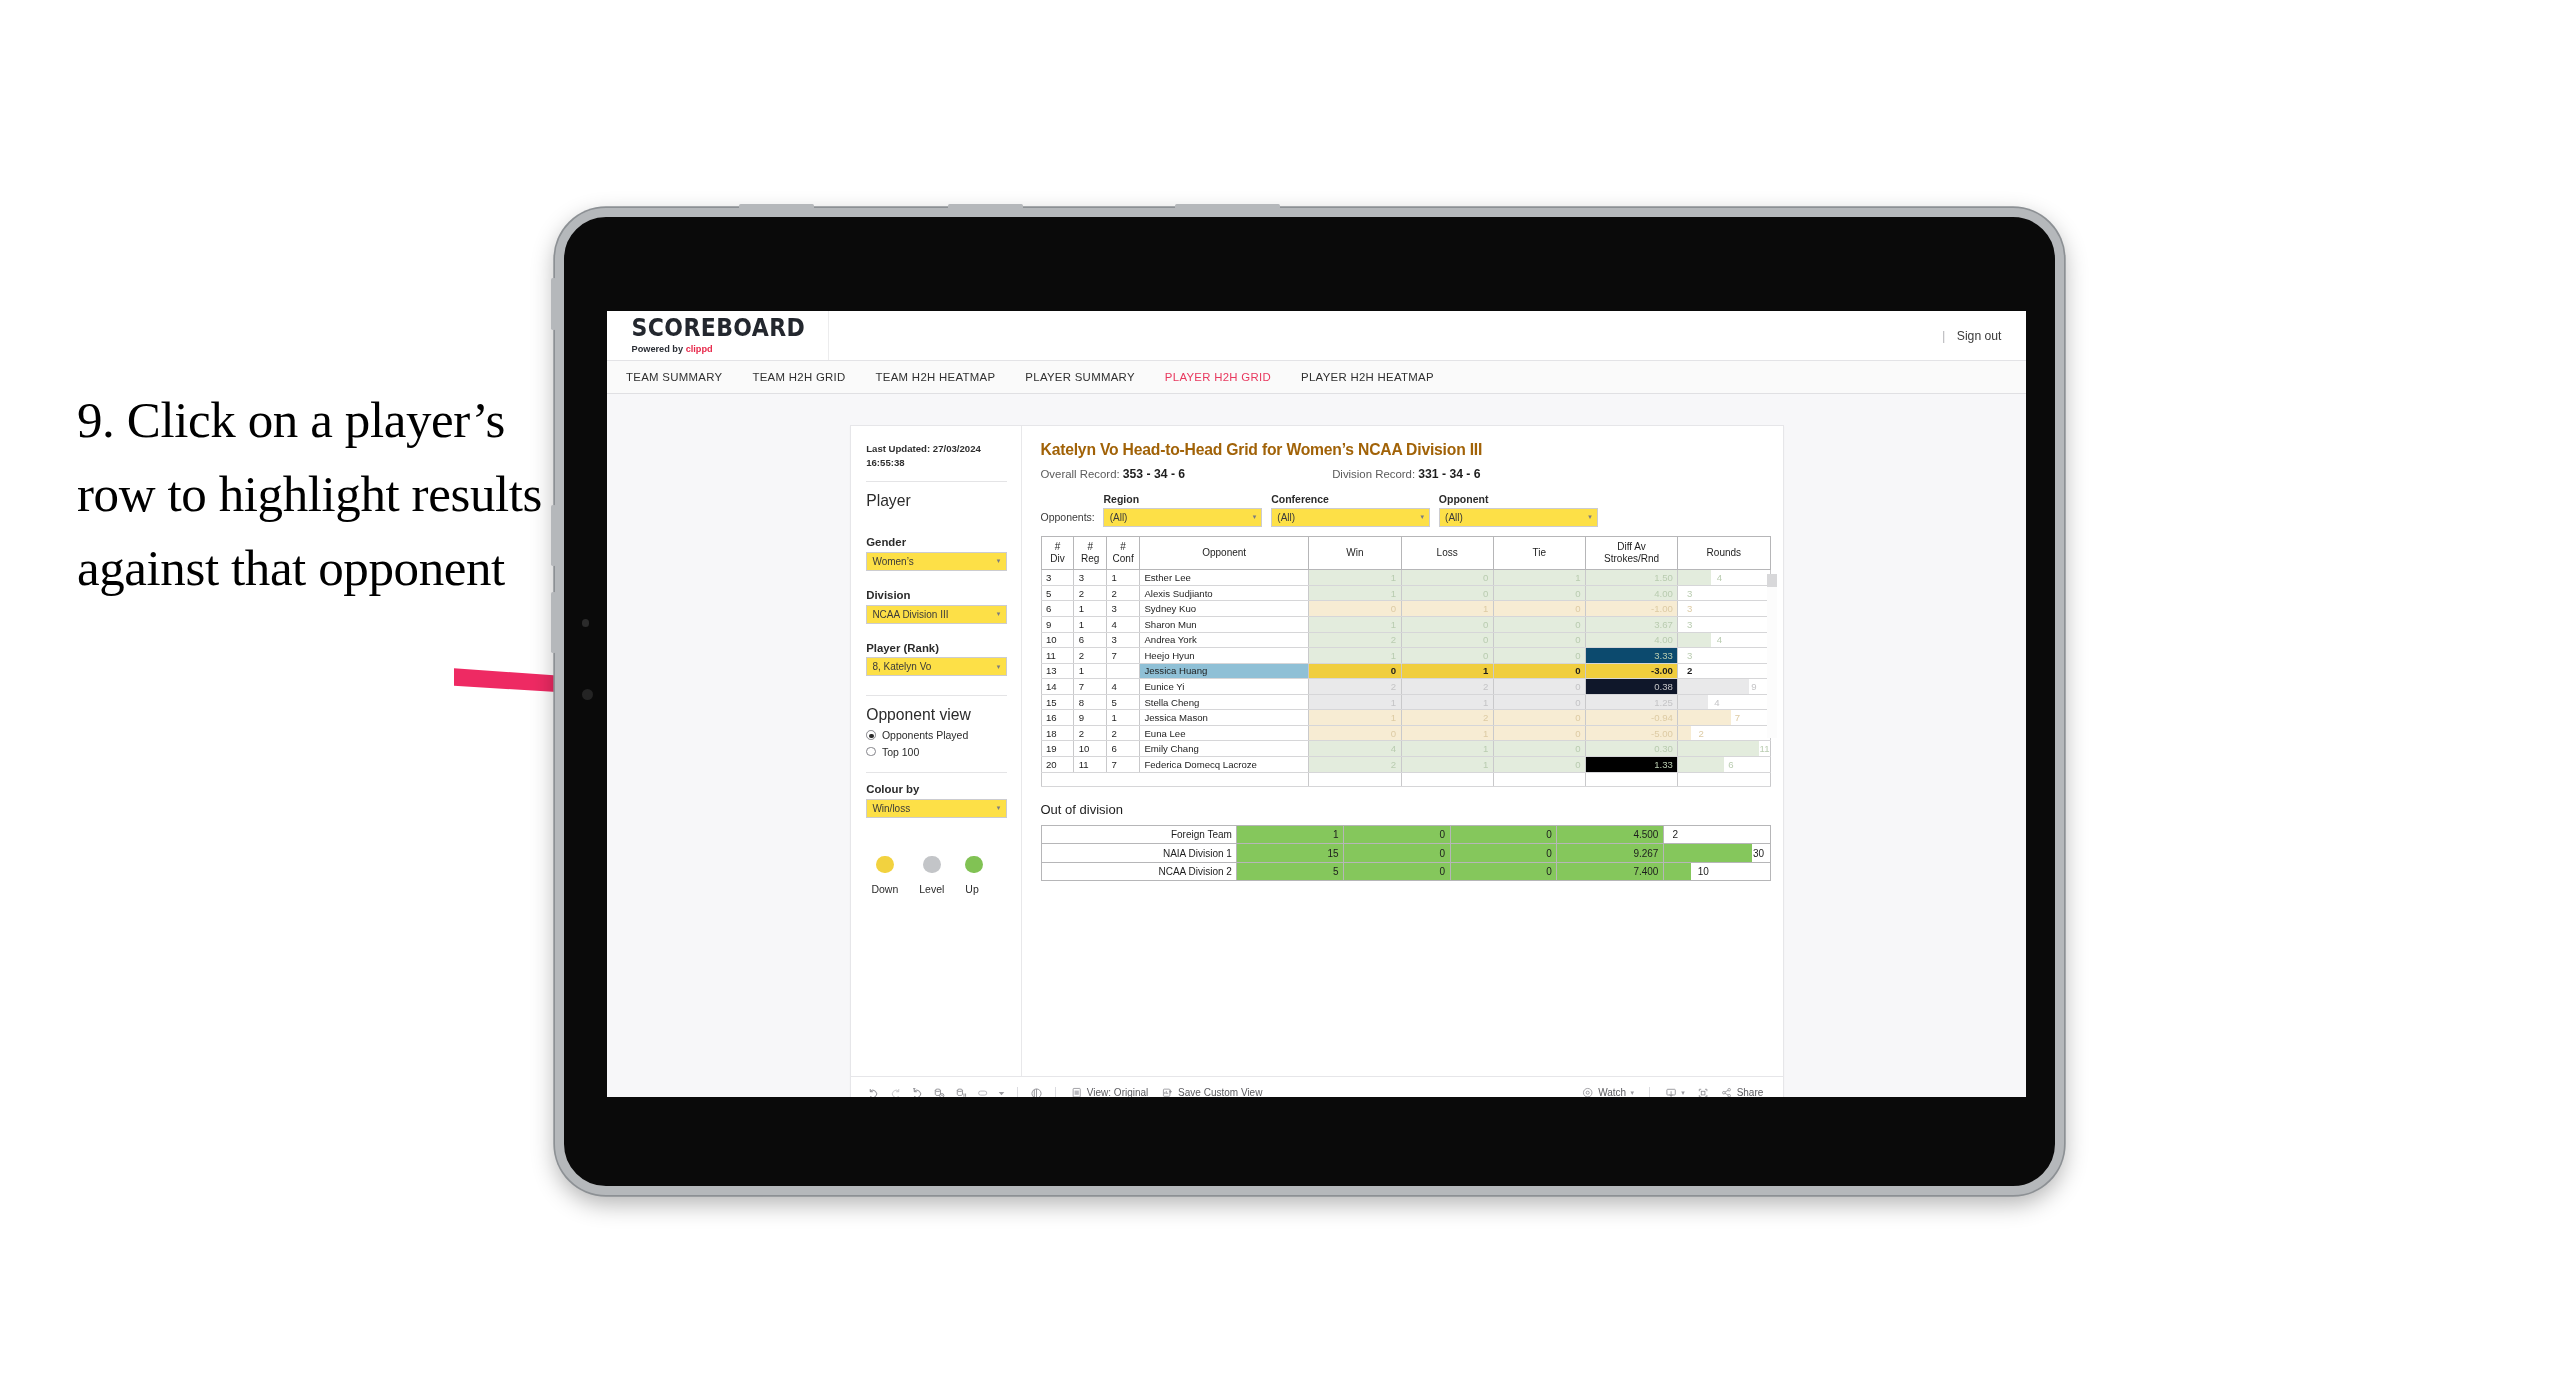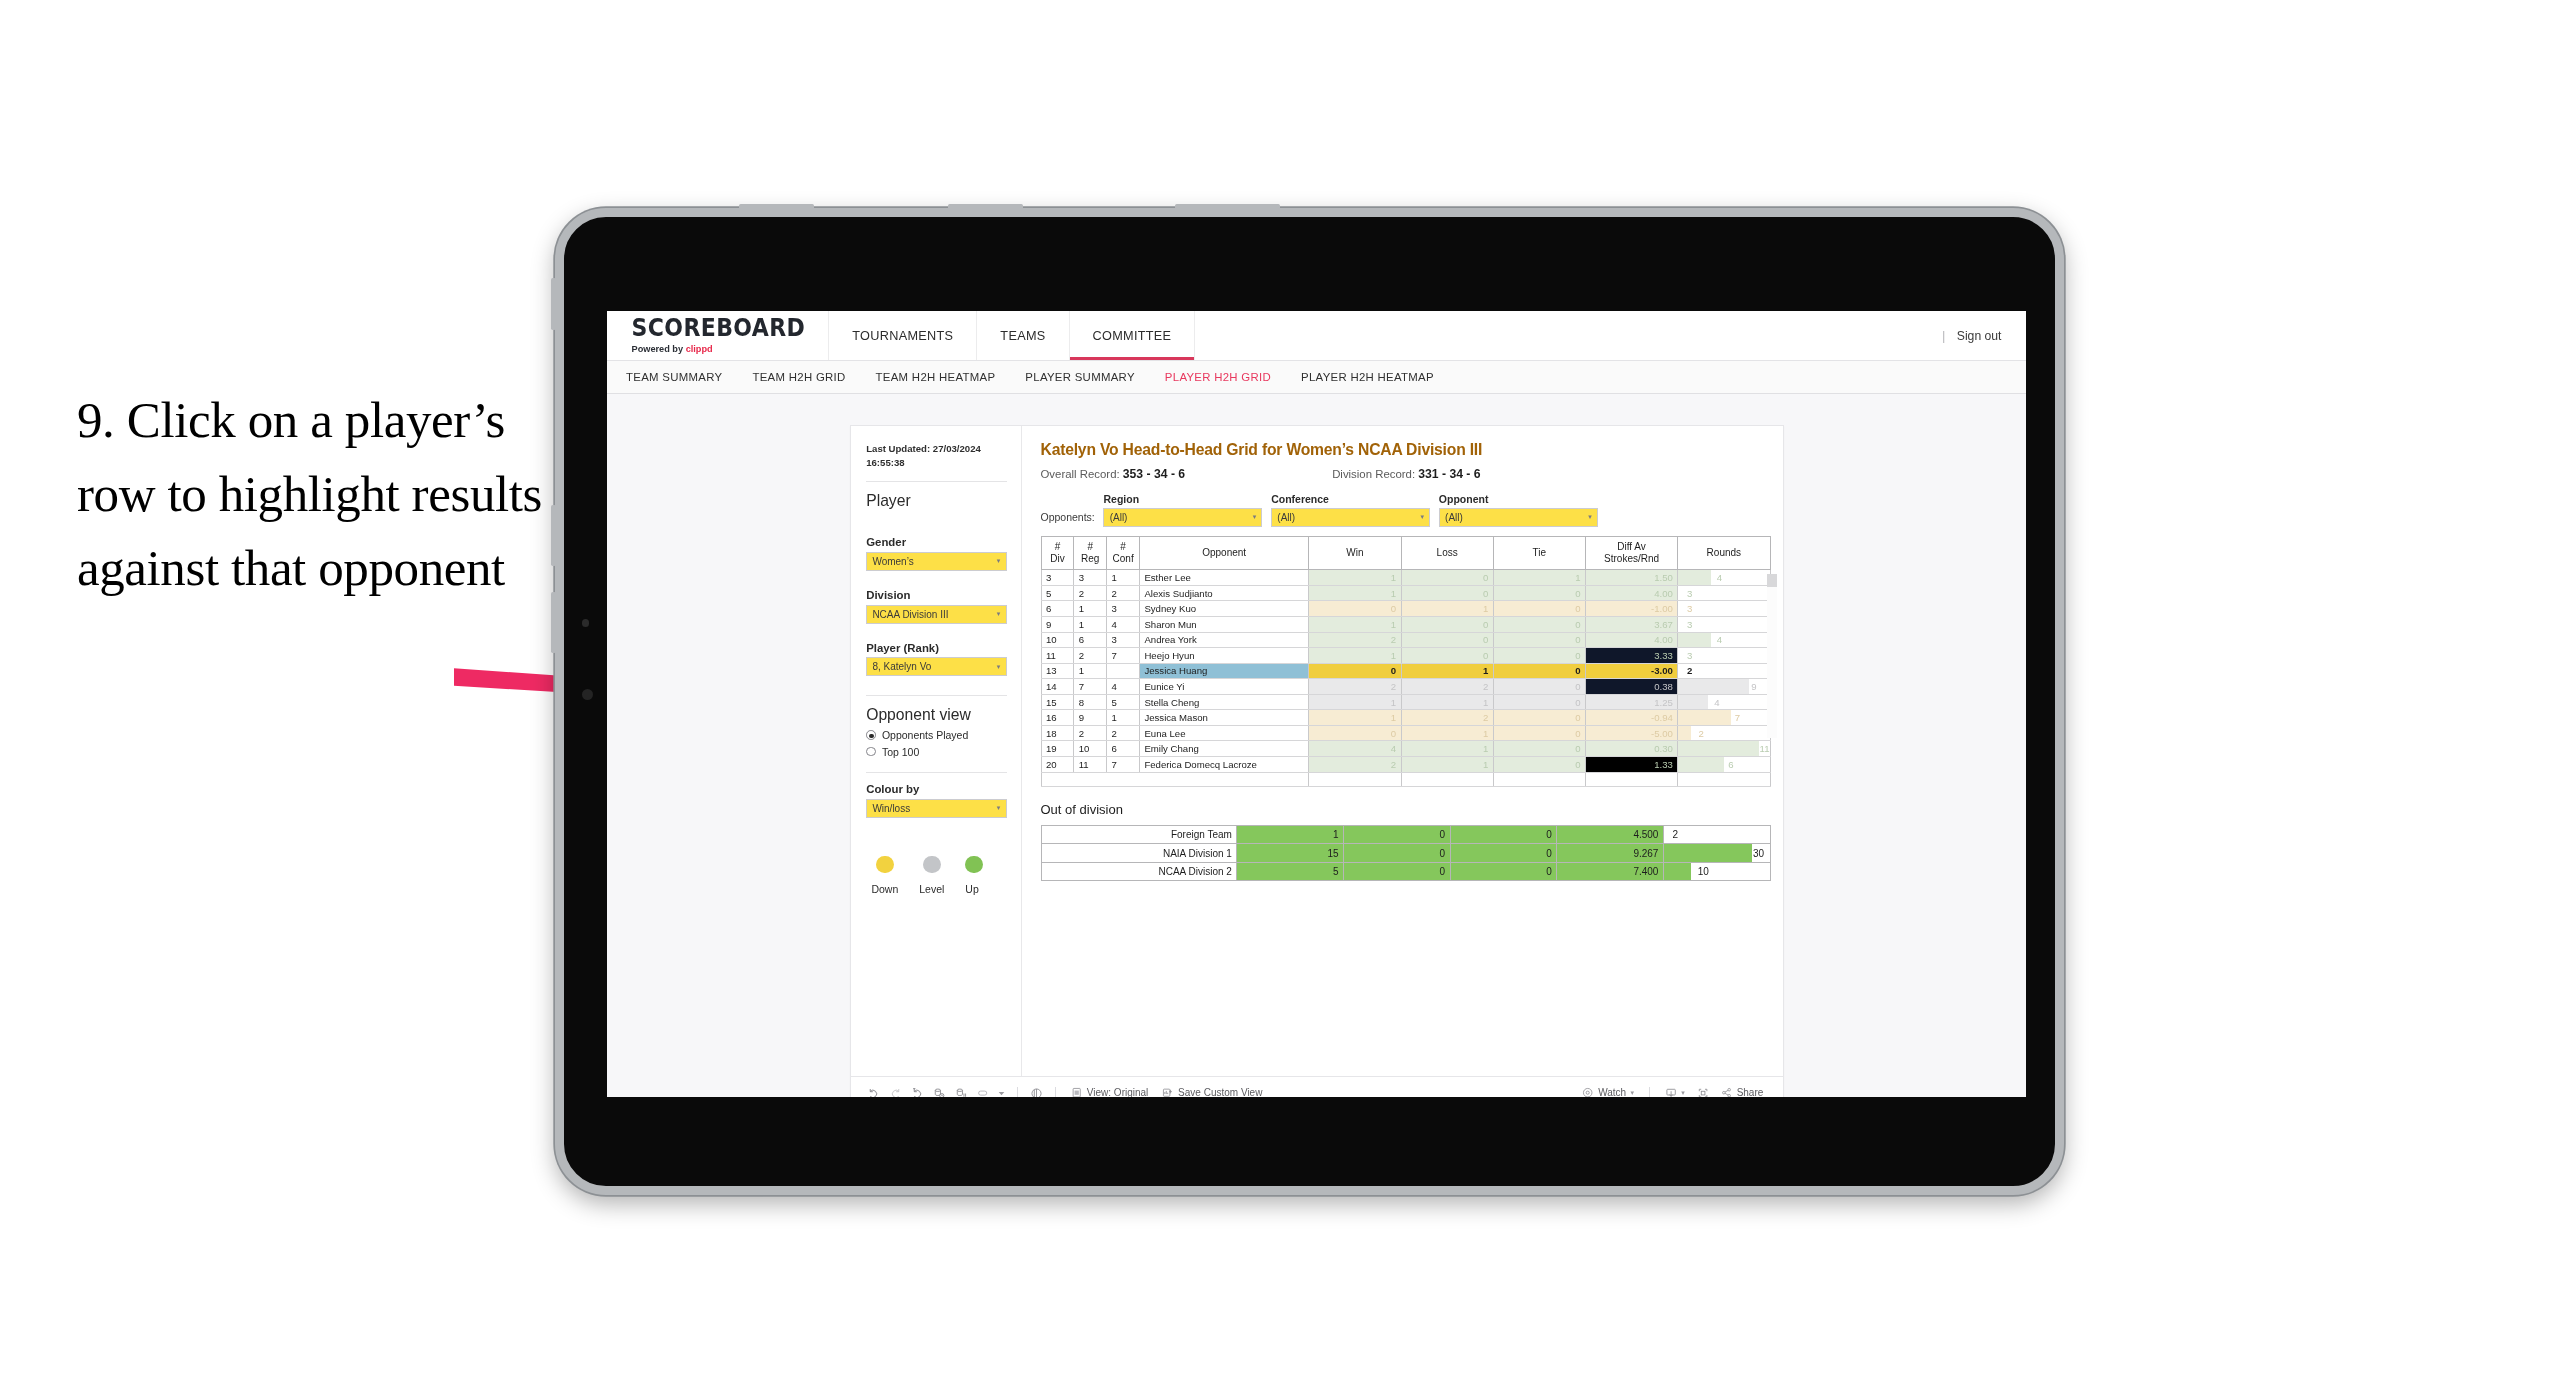--- a/index.html
+++ b/index.html
@@ -178,25 +178,20 @@
     <div class="dot-cam"></div>
     <div class="dot-cam2"></div>
 
     <div id="screen">
 
       <div class="topbar">
         <div class="brand">
           <div class="brand-main">SCOREBOARD</div>
           <div class="brand-sub"><span>Powered by </span><span class="clippd">clippd</span></div>
         </div>
-        <div class="topnav">
-          <div class="topnav-item">TOURNAMENTS</div>
-          <div class="topnav-item">TEAMS</div>
-          <div class="topnav-item active">COMMITTEE</div>
-        </div>
         <div class="topbar-right">
           <span class="divider-v">|</span>
           <span class="signout">Sign out</span>
         </div>
       </div>
 
       <div class="subnav">
         <div class="subnav-item">TEAM SUMMARY</div>
         <div class="subnav-item">TEAM H2H GRID</div>
         <div class="subnav-item">TEAM H2H HEATMAP</div>
@@ -417,21 +412,21 @@
                         </td>
                       </tr>
                       <tr>
                         <td class="c-div">11</td>
                         <td class="c-reg">2</td>
                         <td class="c-conf">7</td>
                         <td class="c-opp">Heejo Hyun</td>
                         <td class="c-num" style="background:#e3ecdd;color:#b9ccb0">1</td>
                         <td class="c-num" style="background:#e3ecdd;color:#b9ccb0">0</td>
                         <td class="c-num" style="background:#e3ecdd;color:#b9ccb0">0</td>
-                        <td class="c-num" style="background:#0f172a;color:#b9ccb0">3.33</td>
+                        <td class="c-num" style="background:#0c4a6e;color:#b9ccb0">3.33</td>
                         <td class="c-rnd">
                           <span class="rndbar" style="width:0%;background:#e3ecdd"></span>
                           <span class="rndval" style="color:#b9ccb0;margin-left:0%">3</span>
                         </td>
                       </tr>
                       <tr class="hl">
                         <td class="c-div">13</td>
                         <td class="c-reg">1</td>
                         <td class="c-conf"></td>
                         <td class="c-opp" style="background:#8fc0d6">Jessica Huang</td>

